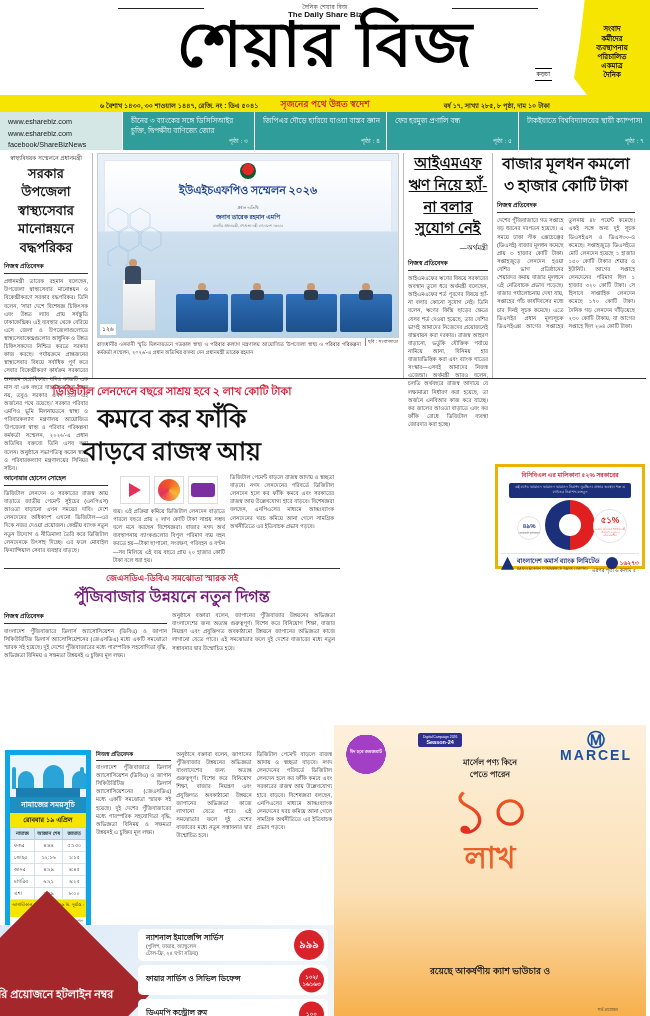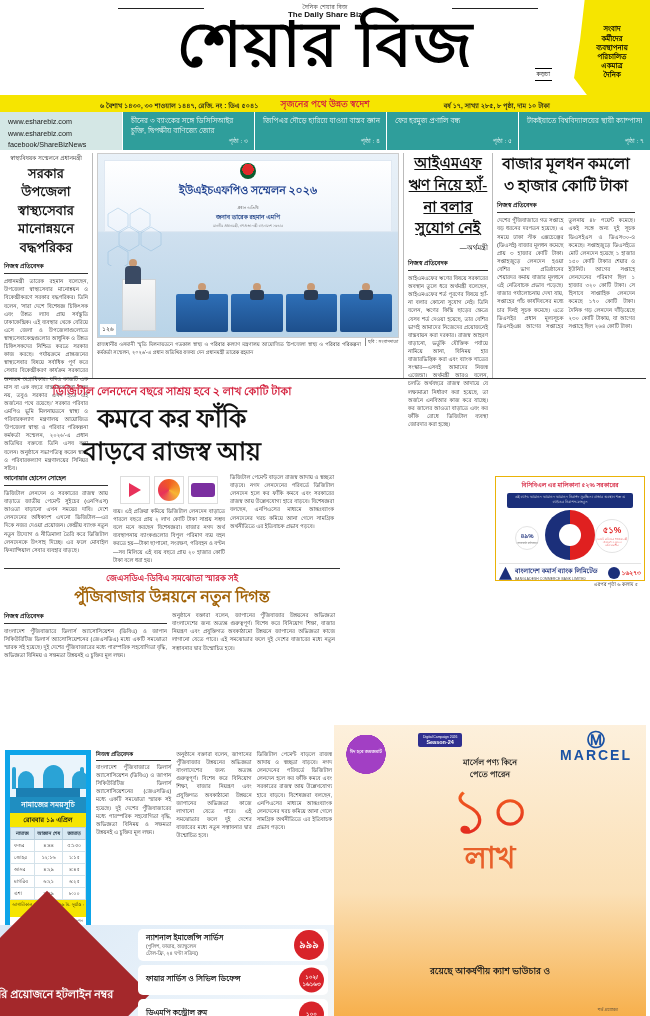--- a/index.html
+++ b/index.html
@@ -169,27 +169,27 @@
   
   .logorow{display:flex; gap:4px; justify-content:center; padding:3px 0;}
   .logobox{width:30px;height:28px;border:1px solid #ddd;background:#fff;display:flex;align-items:center;justify-content:center;}
   .bird{width:0;height:0;border-left:12px solid #e8315a;border-top:7px solid transparent;border-bottom:7px solid transparent;}
   .circ{width:22px;height:22px;border-radius:50%;background:conic-gradient(#f05a22,#f7b733,#e8315a,#f05a22);}
   .rkt{width:24px;height:14px;background:#7b2fa0;border-radius:3px;}
 
   
   .band2 .sub { text-align:center; color:#d4213d; font-size:8.5px; font-weight:bold;
     font-family:"Liberation Serif","DejaVu Serif",serif;}
-  .band2 .main { text-align:center; color:#a16207; font-size:16px; font-weight:bold;
+  .band2 .main { text-align:center; color:#701a75; font-size:16px; font-weight:bold;
     font-family:"Liberation Serif","DejaVu Serif",serif; line-height:1.4;}
 
   
   .donut-ad {
-    position:absolute; right:5px; top:326px; width:150px; height:105px;
-    background:#fff; border:1px solid #eab308; padding:3px;
+    position:absolute; right:5px; top:314px; width:150px; height:105px;
+    background:#fff; border:3px solid #eab308; padding:3px;
   }
   .donut-ad .dt { text-align:center; font-size:6px; font-weight:bold; color:#d4213d; }
   .donut-ad .ds {
     margin:2px 8px; font-size:3.6px; text-align:center; color:#fff;
     background:#1b2f7a; border-radius:2px; padding:2px 2px; line-height:1.5;
   }
   .donut-wrap{position:relative;height:52px;margin-top:1px;}
   .donut{
     position:absolute; left:50%; top:0; transform:translateX(-50%);
     width:50px;height:50px;border-radius:50%;

